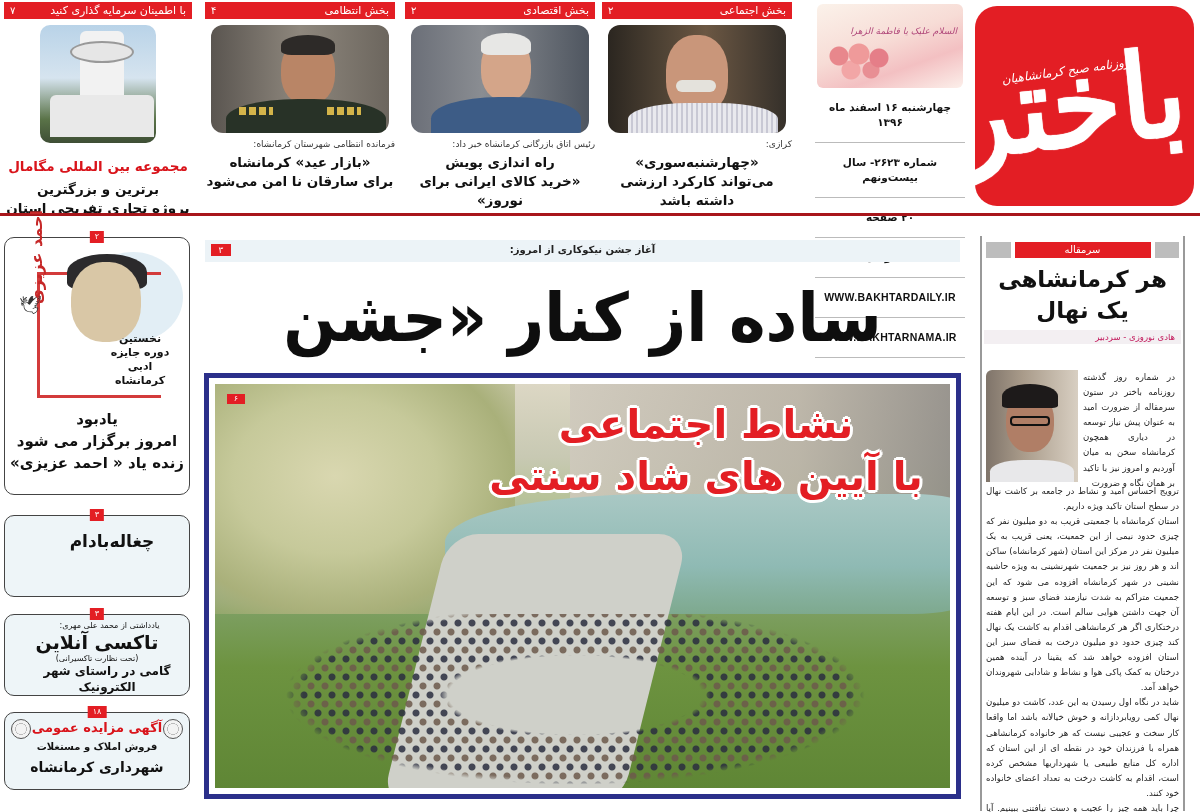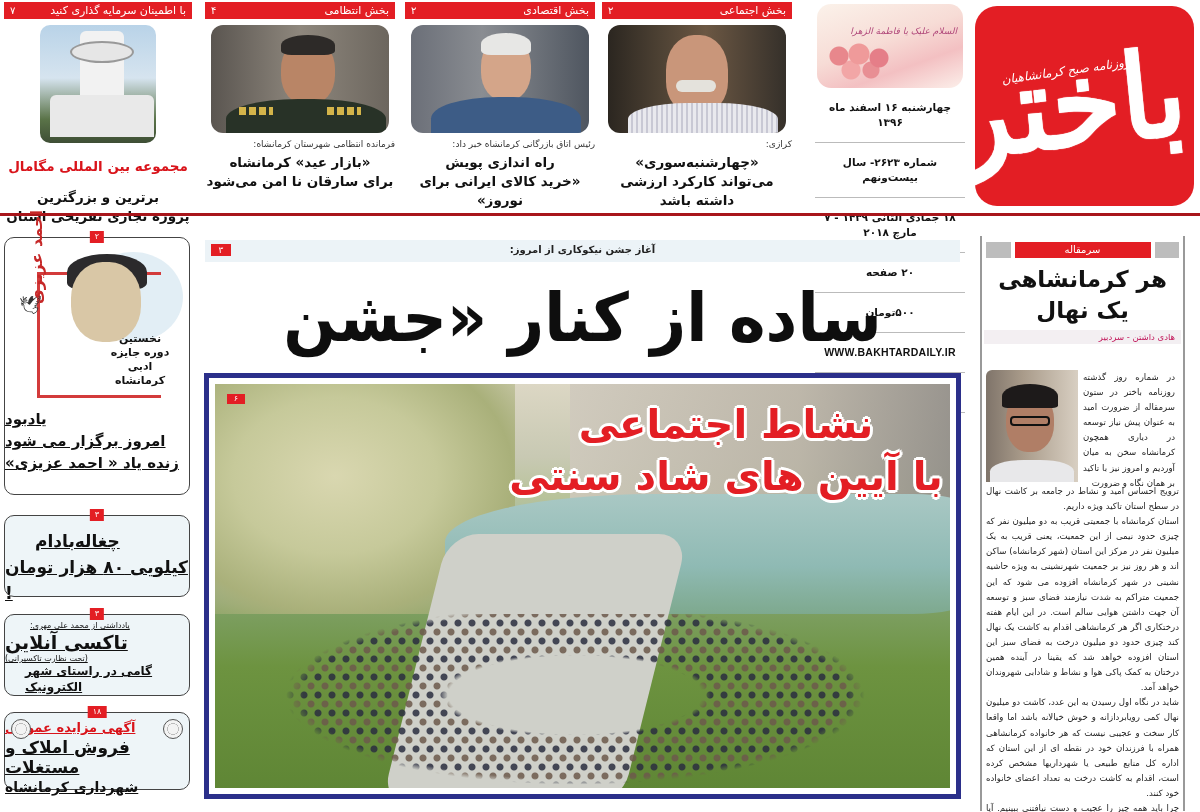--- a/index.html
+++ b/index.html
@@ -8,21 +8,21 @@
 
     .abs { position: absolute; }
 
     
     .logo-box { left: 975px; top: 6px; width: 219px; height: 200px; background: #e31e24; border-radius: 22px; overflow: hidden; }
     .logo-word { position: absolute; right: 8px; top: 2px; width: 200px; text-align: center; color: #fff; font-family: "DejaVu Serif", serif; font-weight: bold; font-size: 112px; line-height: 190px; letter-spacing: -6px; transform: scaleY(1.05) rotate(-6deg); text-shadow: 0 0 1px #fff; }
     .logo-sub { position: absolute; left: 26px; top: 58px; color: #fff; font-size: 12px; font-style: italic; transform: rotate(-8deg); white-space: nowrap; }
     .masthead-rule { left: 0; top: 213px; width: 1200px; height: 3px; background: #a8161b; }
 
     .info-col { left: 815px; top: 4px; width: 150px; height: 205px; }
-    .info-banner { width: 146px; height: 84px; margin: 0 auto; border-radius: 14px; background: linear-gradient(160deg, #fbf2ea 0%, #f7dcd6 45%, #f3c0c2 70%, #fcefea 100%); position: relative; overflow: hidden; }
+    .info-banner { width: 146px; height: 84px; margin: 0 auto; border-radius: 6px; background: linear-gradient(160deg, #fbf2ea 0%, #f7dcd6 45%, #f3c0c2 70%, #fcefea 100%); position: relative; overflow: hidden; }
     .info-banner .roses { position: absolute; left: 6px; bottom: 8px; width: 80px; height: 40px; border-radius: 40px 40px 20px 20px; background: radial-gradient(circle at 20% 40%, #e8878c 0 9px, transparent 10px), radial-gradient(circle at 45% 35%, #ef9a9a 0 10px, transparent 11px), radial-gradient(circle at 70% 45%, #e57e88 0 9px, transparent 10px), radial-gradient(circle at 35% 75%, #f2a6a6 0 9px, transparent 10px), radial-gradient(circle at 60% 75%, #e88f94 0 8px, transparent 9px); }
     .info-banner .greet { position: absolute; right: 6px; top: 22px; font-size: 9px; color: #b0487a; font-style: italic; }
     .info-line { font-size: 10.5px; font-weight: bold; text-align: center; color: #111; line-height: 15px; border-bottom: 1px solid #bbb; padding: 12px 2px; }
     .info-line.ltr { direction: ltr; font-weight: bold; font-size: 10.5px; font-family: "Liberation Sans", sans-serif; letter-spacing: 0.3px; }
 
     
     .teaser { top: 2px; width: 190px; height: 206px; }
     .sec-bar { height: 17px; background: #e31e24; color: #fff; font-size: 11px; line-height: 17px; padding: 0 6px; display: flex; justify-content: space-between; }
     .sec-bar .pg { font-size: 10px; }
     .photo { margin: 6px 6px 0; height: 108px; border-radius: 12px; position: relative; overflow: hidden; }
@@ -85,28 +85,28 @@
     .mp-lake { position: absolute; left: 230px; top: 110px; width: 520px; height: 120px; background: linear-gradient(180deg, #a9c8c4 0%, #8fbab4 60%, #7ea98e 100%); border-radius: 40% 10% 10% 40%; }
     .mp-path { position: absolute; left: 200px; top: 150px; width: 240px; height: 270px; background: #cfd0c9; transform: skewX(-14deg); border-radius: 30px; }
     .mp-crowd { position: absolute; left: 40px; top: 230px; width: 640px; height: 180px;
       background:
         radial-gradient(circle, #2b2e40 0 3px, transparent 4px) 0 0/14px 18px,
         radial-gradient(circle, #6d5a4c 0 3px, transparent 4px) 7px 9px/14px 18px;
       -webkit-mask: radial-gradient(ellipse at 50% 45%, transparent 0 28%, #000 30% 60%, transparent 64%);
               mask: radial-gradient(ellipse at 50% 45%, transparent 0 28%, #000 30% 60%, transparent 64%);
       opacity: 0.85; }
     .mp-num { position: absolute; left: 12px; top: 10px; width: 18px; height: 10px; background: #e31e24; color: #fff; font-size: 8px; text-align: center; line-height: 10px; }
-    .mp-headline { position: absolute; right: 4px; top: 14px; width: 440px; text-align: center; color: #e31e24; font-weight: bold; font-size: 40px; line-height: 52px;
+    .mp-headline { position: absolute; right: 24px; top: 14px; width: 440px; text-align: center; color: #e31e24; font-weight: bold; font-size: 40px; line-height: 52px;
       text-shadow: 3px 0 0 #fff, -3px 0 0 #fff, 0 3px 0 #fff, 0 -3px 0 #fff, 2px 2px 0 #fff, -2px -2px 0 #fff, 2px -2px 0 #fff, -2px 2px 0 #fff; }
 
     
     .lbox { left: 4px; width: 186px; border: 1.5px solid #444; border-radius: 10px; background: #fff; }
     .lbox.blue { background: #eef5f8; }
     .lnum { position: absolute; top: -7px; left: 50%; transform: translateX(-50%); background: #e31e24; color: #fff; font-size: 8px; padding: 0 5px; height: 12px; line-height: 12px; }
-    .lhead { text-align: left; font-weight: bold; color: #111; text-decoration: underline; }
+    .lhead { text-align: center; font-weight: bold; color: #111; }
     .azizi-art { margin: 14px 8px 0; height: 150px; background: #fff; position: relative; }
     .azizi-art .frame { position: absolute; left: 24px; top: 20px; width: 124px; height: 126px; border: 3px solid #d33b3b; border-right: none; }
     .azizi-art .face { position: absolute; left: 58px; top: 10px; width: 70px; height: 80px; border-radius: 45%; background: #d9c7a6; }
     .azizi-art .hair { position: absolute; left: 54px; top: 2px; width: 80px; height: 36px; border-radius: 50% 50% 20% 20%; background: #2b2a2c; }
     .azizi-art .sky { position: absolute; left: 70px; top: 0; width: 100px; height: 90px; border-radius: 50%; background: #cfe3ef; opacity: 0.6; }
     .azizi-art .name { position: absolute; left: 14px; top: 52px; color: #c62828; font-size: 16px; font-weight: bold; transform: rotate(-90deg); transform-origin: left top; white-space: nowrap; }
     .azizi-art .prize { position: absolute; right: 6px; top: 80px; font-size: 11px; font-weight: bold; line-height: 14px; text-align: center; color: #111; }
     .azizi-art .dove { position: absolute; left: 6px; top: 42px; font-size: 18px; color: #333; }
     .emblem { position: absolute; top: 6px; width: 20px; height: 20px; border-radius: 50%; border: 1.5px solid #555; background: radial-gradient(circle, #f3f3f3 40%, #bbb 41% 45%, #f3f3f3 46%); }
   </style>
@@ -118,21 +118,20 @@
   <div class="logo-sub">روزنامه صبح کرمانشاهیان</div>
 </div>
 
 <div class="abs info-col">
   <div class="info-banner">
     <div class="roses"></div>
     <div class="greet">السلام علیک یا فاطمة الزهرا</div>
   </div>
   <div class="info-line">چهارشنبه ۱۶ اسفند ماه ۱۳۹۶</div>
   <div class="info-line">شماره ۲۶۲۳- سال بیست‌ونهم</div>
-  <div class="info-line">۱۸ جمادی الثانی ۱۴۳۹ - ۷ مارچ ۲۰۱۸</div>
   <div class="info-line">۲۰ صفحه</div>
   <div class="info-line">۵۰۰تومان</div>
   <div class="info-line ltr">WWW.BAKHTARDAILY.IR</div>
   <div class="info-line ltr">WWW.BAKHTARNAMA.IR</div>
 </div>
 
 <div class="abs teaser" style="left:602px;">
   <div class="sec-bar">
     <span>بخش اجتماعی</span>
     <span class="pg">۲</span>
@@ -189,39 +188,39 @@
   <div class="sec-bar">
     <span>با اطمینان سرمایه گذاری کنید</span>
     <span class="pg">۷</span>
   </div>
   <div class="photo ph-mall">
     <div class="tower"></div>
       <div class="disk"></div>
       <div class="base"></div>
   </div>
   <div class="t-head red" style="margin-top:14px;">مجموعه بین المللی مگامال</div>
-  <div class="t-head" style="margin-top:12px;">
+  <div class="t-head" style="margin-top:4px;">
     <div>برترین و بزرگترین</div>
     <div>پروژه تجاری تفریحی استان</div>
   </div>
 </div>
 
 <div class="abs masthead-rule"></div>
 
 <div class="abs editorial">
   <div class="ed-bar-wrap">
     <div class="ed-gray"></div>
     <div class="ed-red">سرمقاله</div>
     <div class="ed-gray"></div>
   </div>
   <div class="ed-title">
     <div>هر کرمانشاهی</div>
     <div>یک نهال</div>
   </div>
-  <div class="ed-byline">هادی داشتن - سردبیر</div>
+  <div class="ed-byline">هادی نوروزی - سردبیر</div>
   <div class="ed-photo">
     <div class="face"></div>
       <div class="hair"></div>
       <div class="glasses"></div>
       <div class="shirt"></div>
   </div>
   <div class="ed-body ed-intro">در شماره روز گذشته روزنامه باختر در ستون سرمقاله از ضرورت امید به عنوان پیش نیاز توسعه در دیاری همچون کرمانشاه سخن به میان آوردیم و امروز نیز با تاکید بر همان نگاه و ضرورت</div>
   <div class="ed-body ed-rest">
     <p class="p">ترویج احساس امید و نشاط در جامعه بر کاشت نهال در سطح استان تاکید ویژه داریم.</p>
     <p class="p">استان کرمانشاه با جمعیتی قریب به دو میلیون نفر که چیزی حدود نیمی از این جمعیت، یعنی قریب به یک میلیون نفر در مرکز این استان (شهر کرمانشاه) ساکن اند و هر روز نیز بر جمعیت شهرنشینی به ویژه حاشیه نشینی در شهر کرمانشاه افزوده می شود که این جمعیت متراکم به شدت نیازمند فضای سبز و توسعه آن جهت داشتن هوایی سالم است. در این ایام هفته درختکاری اگر هر کرمانشاهی اقدام به کاشت یک نهال کند چیزی حدود دو میلیون درخت به فضای سبز این استان افزوده خواهد شد که یقینا در آینده همین درختان به کمک پاکی هوا و نشاط و شادابی شهروندان خواهد آمد.</p>
@@ -264,31 +263,30 @@
     <div class="prize" style="width:70px;">نخستین دوره جایزه ادبی کرمانشاه</div>
   </div>
   <div class="lhead" style="font-size:15px; line-height:22px; margin-top:6px;">یادبود</div>
   <div class="lhead" style="font-size:15px; line-height:22px;">امروز برگزار می شود</div>
   <div class="lhead" style="font-size:15px; line-height:22px;">زنده یاد « احمد عزیزی»</div>
 </div>
 
 <div class="abs lbox blue" style="top:515px; height:82px;">
   <div class="lnum">۳</div>
   <div class="lhead" style="font-size:17px; line-height:26px; margin-top:12px;padding-left:30px;">چغاله‌بادام</div>
-  <div class="lhead" style="font-size:17px; line-height:26px;">کیلویی ۸۰ هزار تومان !</div>
 </div>
 
 <div class="abs lbox blue" style="top:614px; height:82px;">
   <div class="lnum">۳</div>
   <div class="lhead" style="font-size:8px; font-weight:normal; margin-top:6px;margin-left:25px;">یادداشتی از محمد علی مهری:</div>
   <div class="lhead" style="font-size:19px; line-height:24px;">تاکسی آنلاین</div>
   <div class="lhead" style="font-size:8px; font-weight:normal;">(تحت نظارت تاکسیرانی)</div>
   <div class="lhead" style="font-size:12px; line-height:16px;padding-left:20px;">گامی در راستای شهر الکترونیک</div>
 </div>
 
 <div class="abs lbox blue" style="top:712px; height:78px;">
   <div class="lnum">۱۸</div>
   <div class="emblem" style="right:6px;"></div>
   <div class="emblem" style="left:6px;"></div>
   <div class="lhead" style="font-size:13px; color:#d9141b; margin-top:6px; line-height:18px;">آگهی مزایده عمومی</div>
-  <div class="lhead" style="font-size:17px; line-height:20px;">فروش املاک و مستغلات</div>
+  <div class="lhead" style="font-size:10px; line-height:20px;">فروش املاک و مستغلات</div>
   <div class="lhead" style="font-size:14px; line-height:20px;">شهرداری کرمانشاه</div>
 </div>
 
 </body></html>

